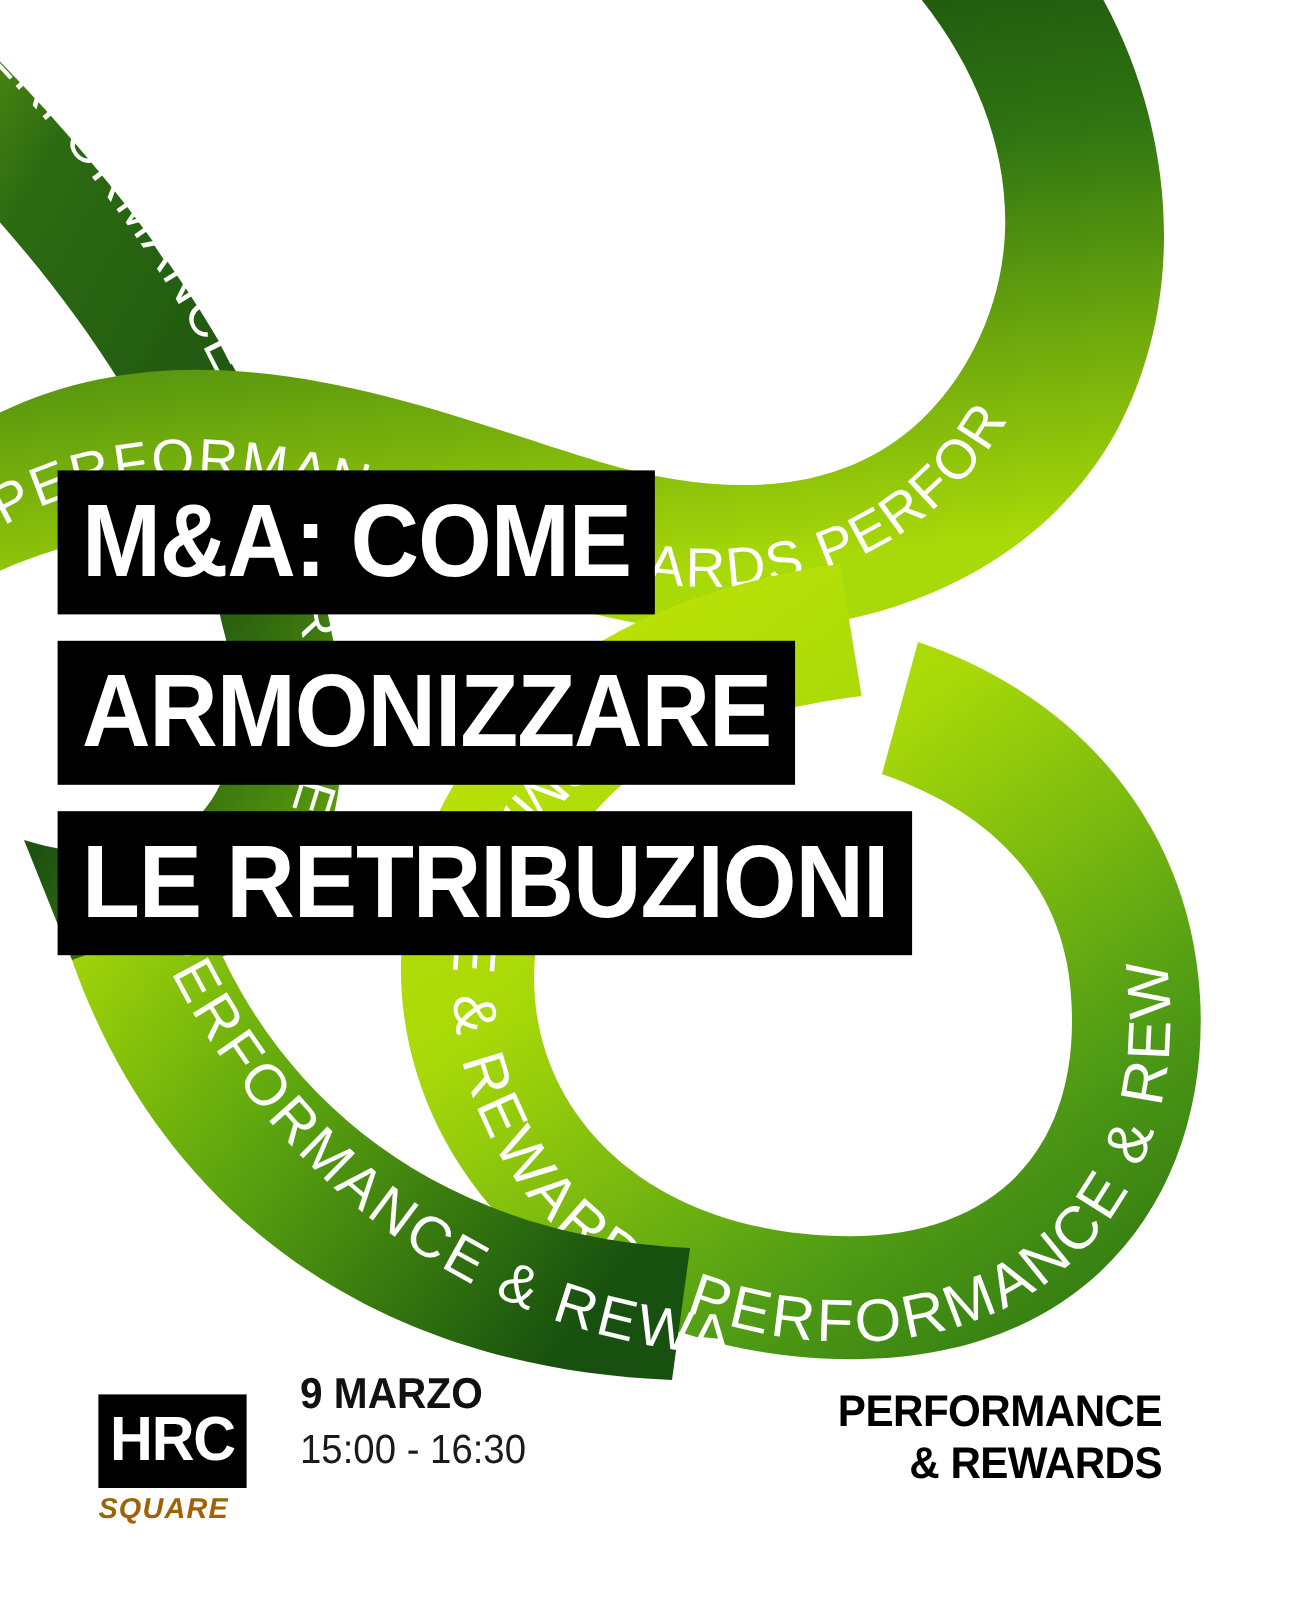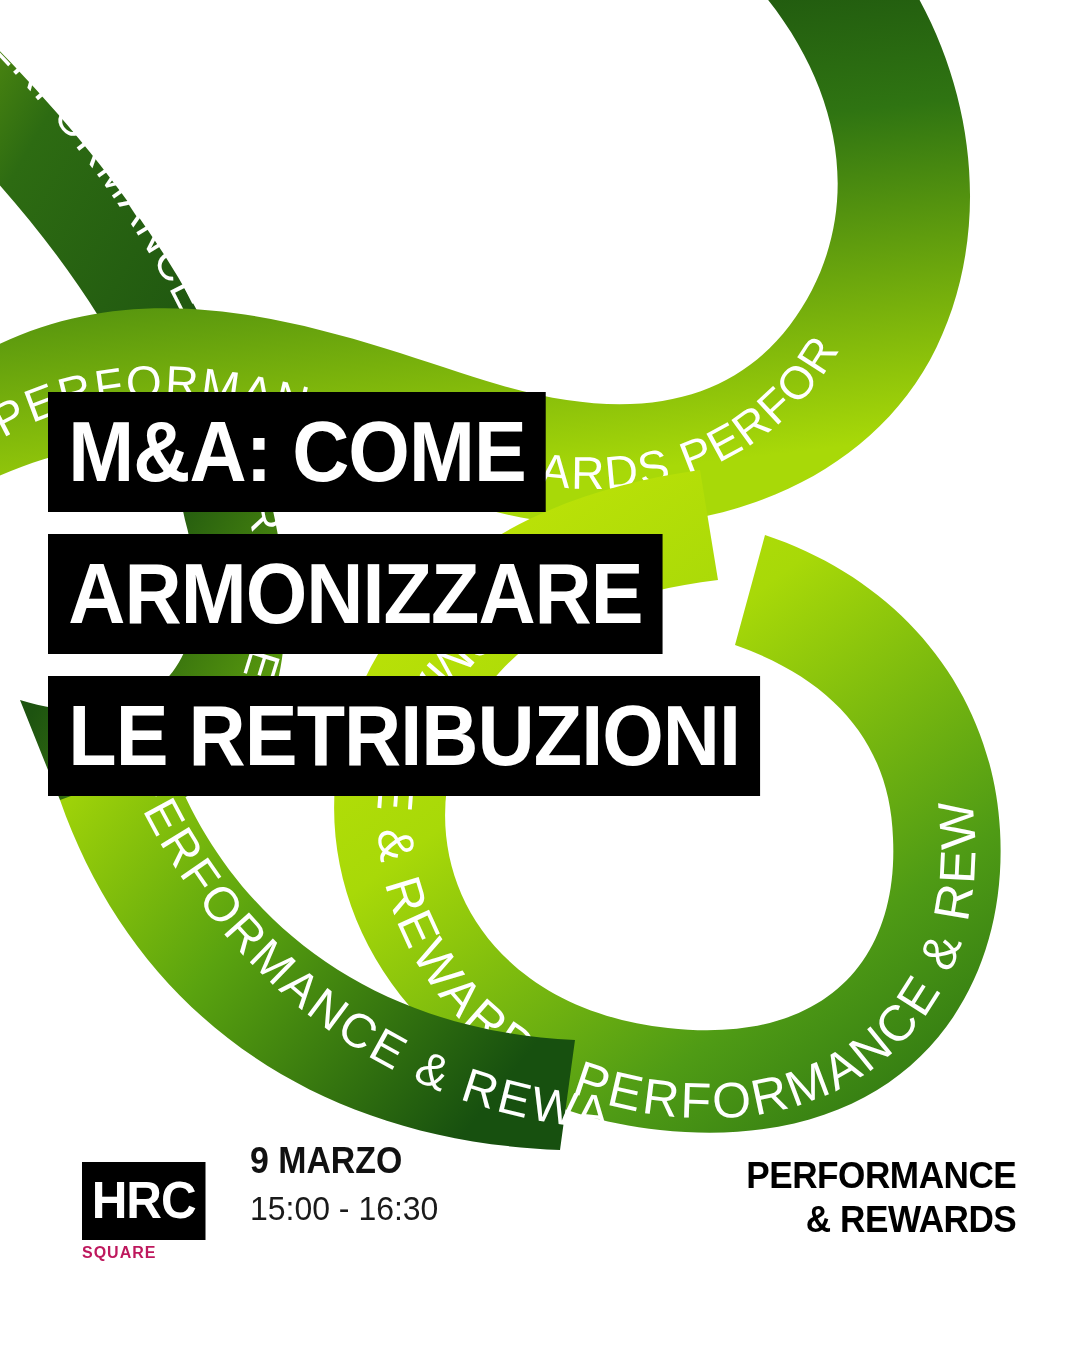--- a/index.html
+++ b/index.html
@@ -54,21 +54,20 @@
   .title-line.l2 { margin-top: 6px; }
   .title-line.l3 { margin-top: 6px; }
 
   
   .footer {
     position: absolute;
     left: 0;
     bottom: 0;
     width: 1024px;
     height: 210px;
-    padding-left: 48px;
   }
   .brand-mark {
     position: absolute;
     left: 82px;
     top: 22px;
     width: 130px;
   }
   .brand-box {
     background: #000000;
     color: #ffffff;
@@ -77,26 +76,27 @@
     font-size: 52px;
     line-height: 1;
     letter-spacing: -1px;
     padding: 12px 10px 14px 10px;
     text-align: center;
     transform: scaleX(0.95);
     transform-origin: left center;
   }
   .brand-sub {
     margin-top: 4px;
-    color: #be185d;
-    font-family: "Liberation Sans Narrow", "Liberation Sans", sans-serif;
-    font-weight: bold;
-    font-size: 16px;
+    color: #a16207;
+    font-family: "Liberation Sans Narrow", "Liberation Sans", sans-serif;
+    font-weight: bold;
+    font-size: 24px;
     letter-spacing: 1px;
     text-align: left;
+    font-style: italic;
   }
   .event-info {
     position: absolute;
     left: 250px;
     top: 0;
     color: #111111;
   }
   .event-date {
     font-family: "Liberation Sans Narrow", "Liberation Sans", sans-serif;
     font-weight: bold;

